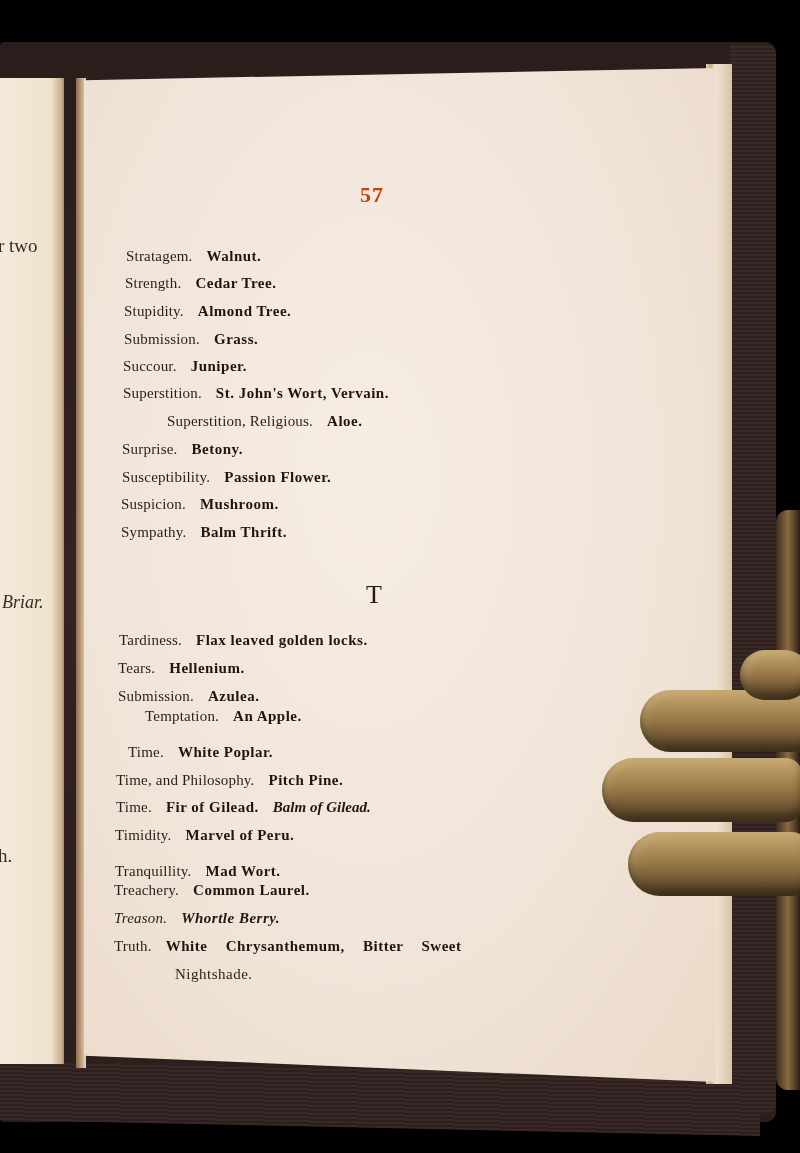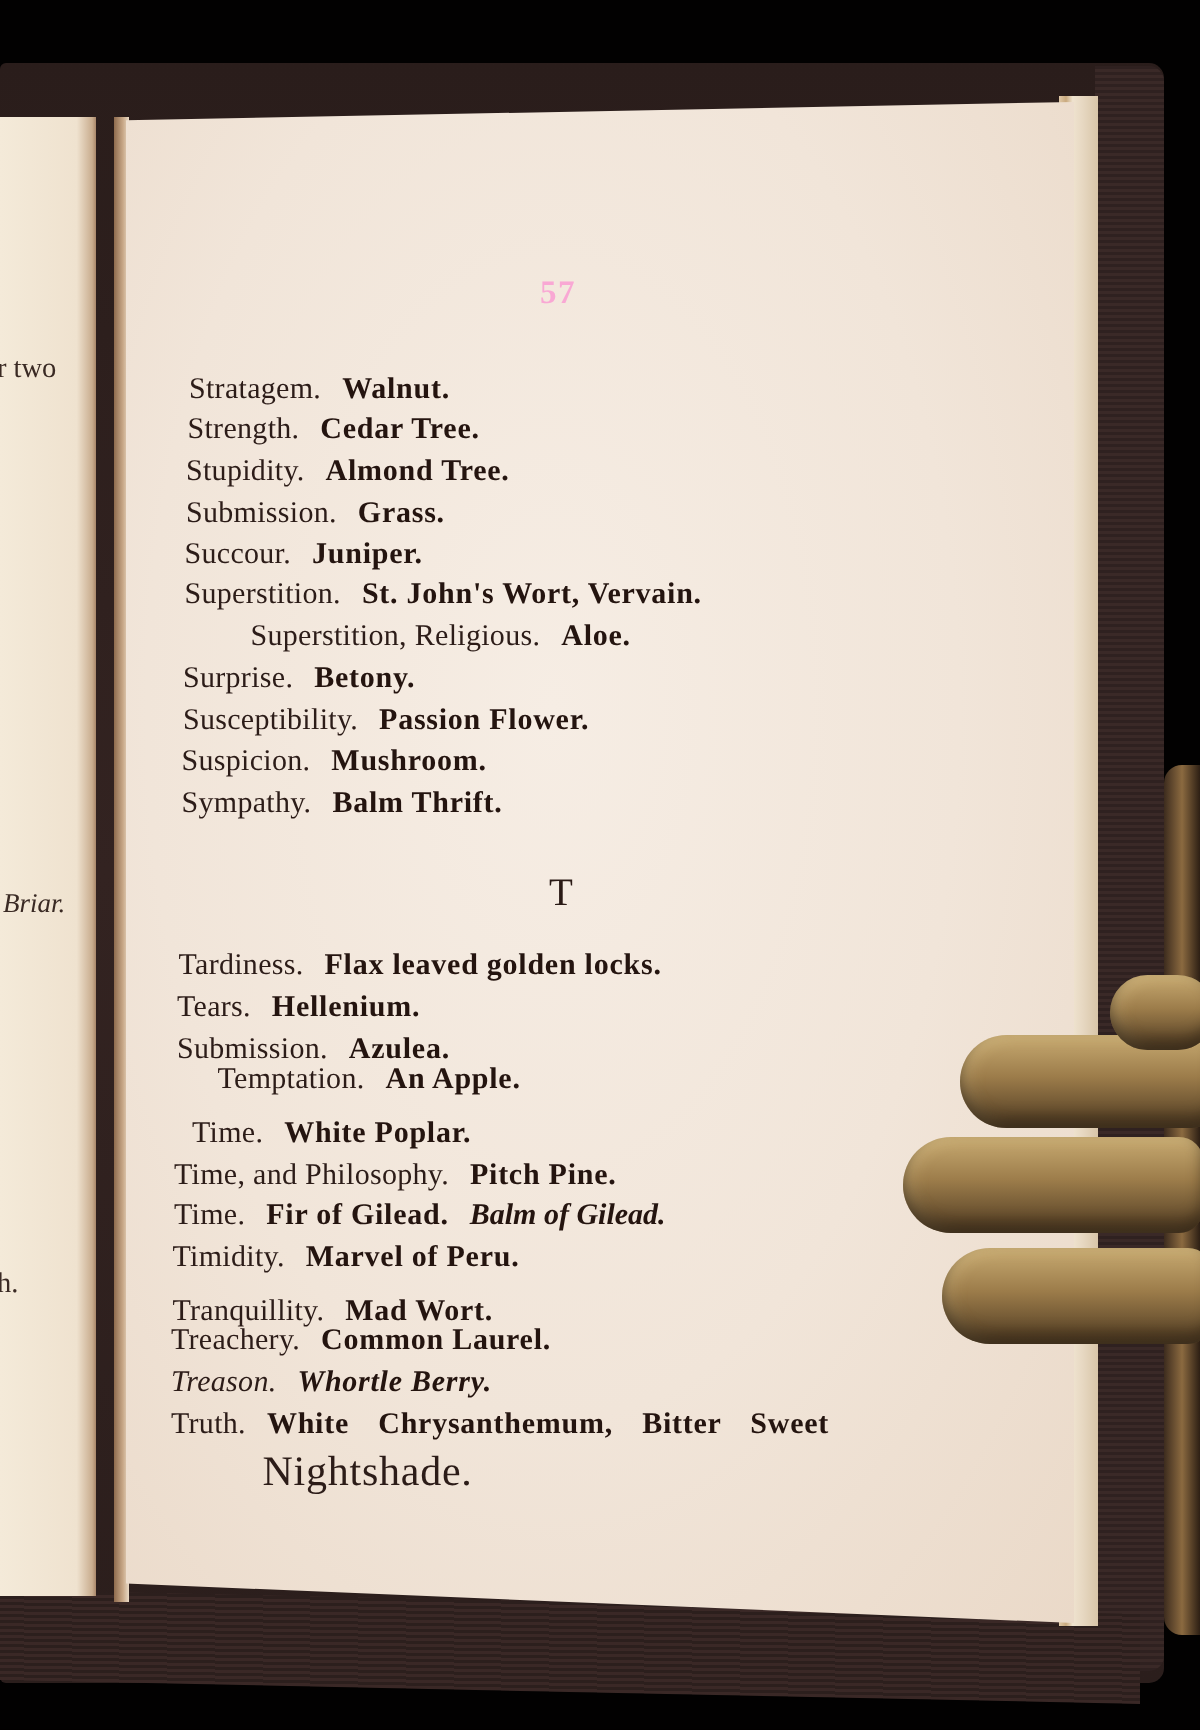--- a/index.html
+++ b/index.html
@@ -40,32 +40,32 @@
     position: absolute; left: 84px; top: 68px; width: 632px; height: 1014px;
     background: radial-gradient(ellipse at 45% 40%, #f6ede4 0%, #f1e5d9 55%, #ead9c8 100%);
     clip-path: polygon(0 1.2%, 100% 0, 100% 100%, 0 97.4%);
   }
   .page-fore-edge {
     position: absolute; left: 706px; top: 64px; width: 26px; height: 1020px;
     background: linear-gradient(90deg,#e0c9a8 0%,#c9a97e 18%,#efe3cf 35%,#e7d8c2 60%,#d8c5a8 100%);
   }
   .page-number {
     position: absolute; left: 360px; top: 182px; font-size: 22px; font-weight: bold;
-    color: #f9a8d4; letter-spacing: 1px;
+    color: #c2410c; letter-spacing: 1px;
   }
   .entries { position: absolute; left: 0; top: 0; }
   .entry {
-    position: absolute; font-size: 20px; color: #2c1c18; white-space: nowrap;
+    position: absolute; font-size: 15px; color: #2c1c18; white-space: nowrap;
   }
   .entry .subject { letter-spacing: 0.2px; }
   .entry .plant { margin-left: 14px; font-weight: bold; letter-spacing: 0.5px; color: #24140f; }
   .entry .plant-alt { margin-left: 14px; font-style: italic; font-weight: bold; color: #24140f; }
   .entry.wrap .plant { word-spacing: 14px; }
   .continuation {
-    position: absolute; left: 175px; top: 966px; font-size: 28px; color: #2c1c18;
+    position: absolute; left: 175px; top: 966px; font-size: 15px; color: #2c1c18;
     letter-spacing: 0.5px;
   }
   .section-letter {
     position: absolute; left: 366px; top: 580px; font-size: 26px; color: #2a1a15;
   }
   
   .hand { position: absolute; left: 590px; top: 500px; width: 210px; height: 590px; }
   .finger {
     position: absolute; border-radius: 40px 20px 20px 40px;
     background: linear-gradient(180deg,#c8ab72 0%,#9c7c4a 45%,#4e3a22 100%);

